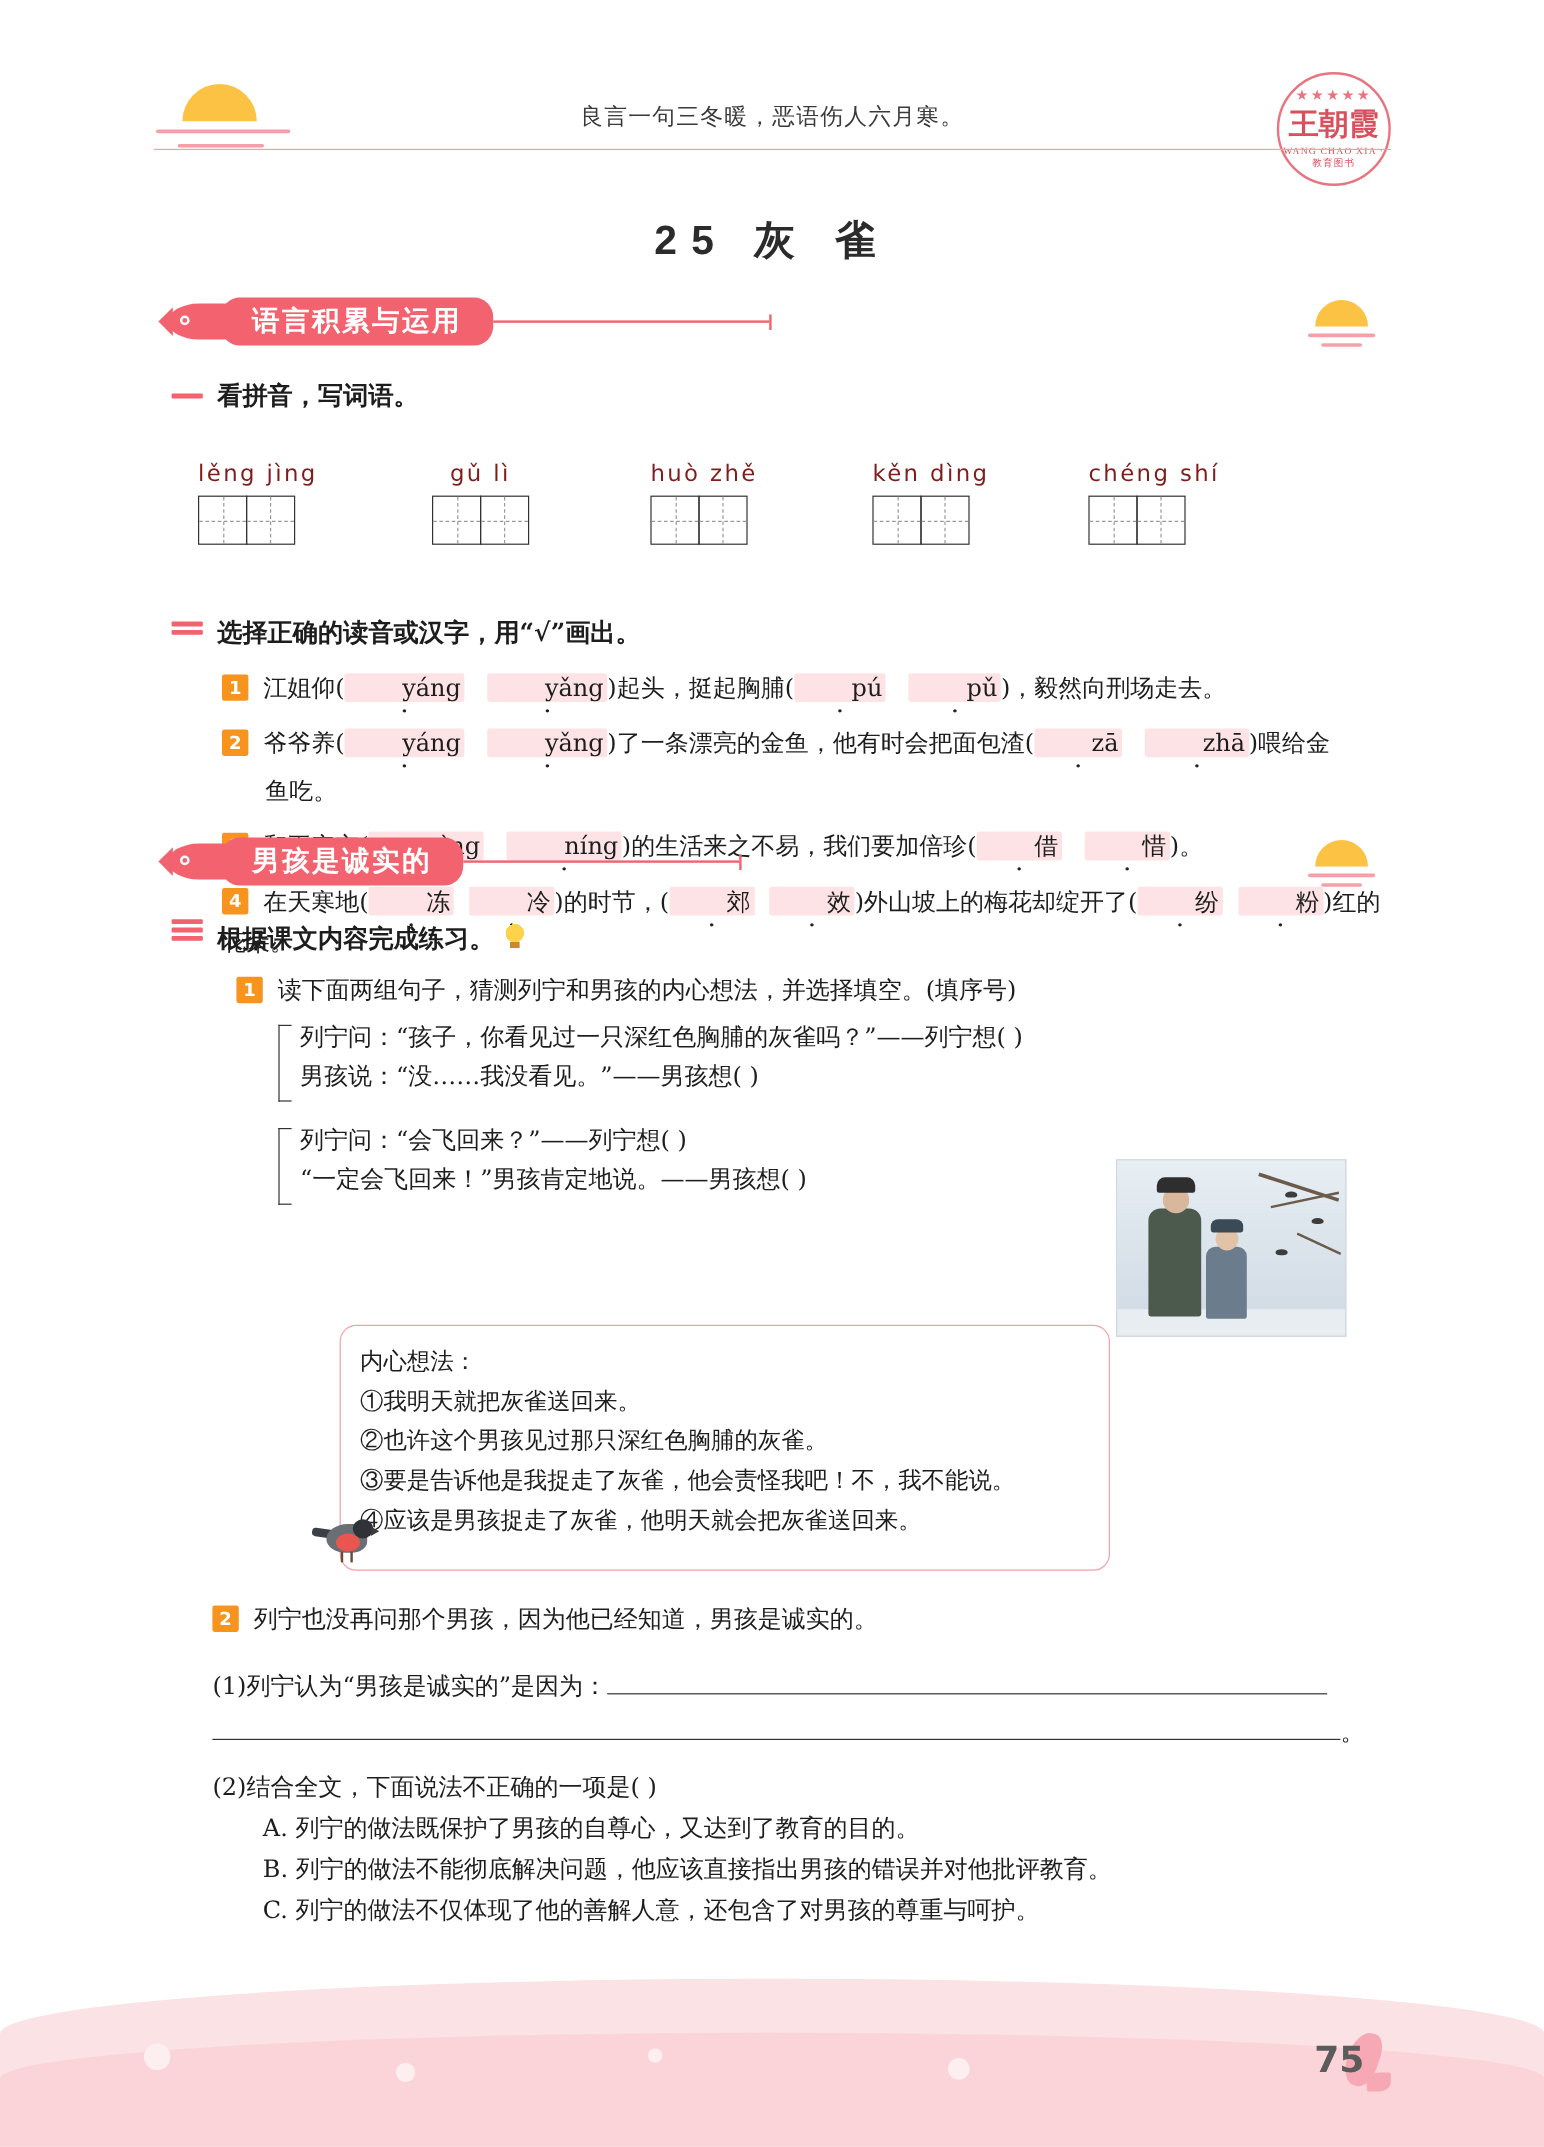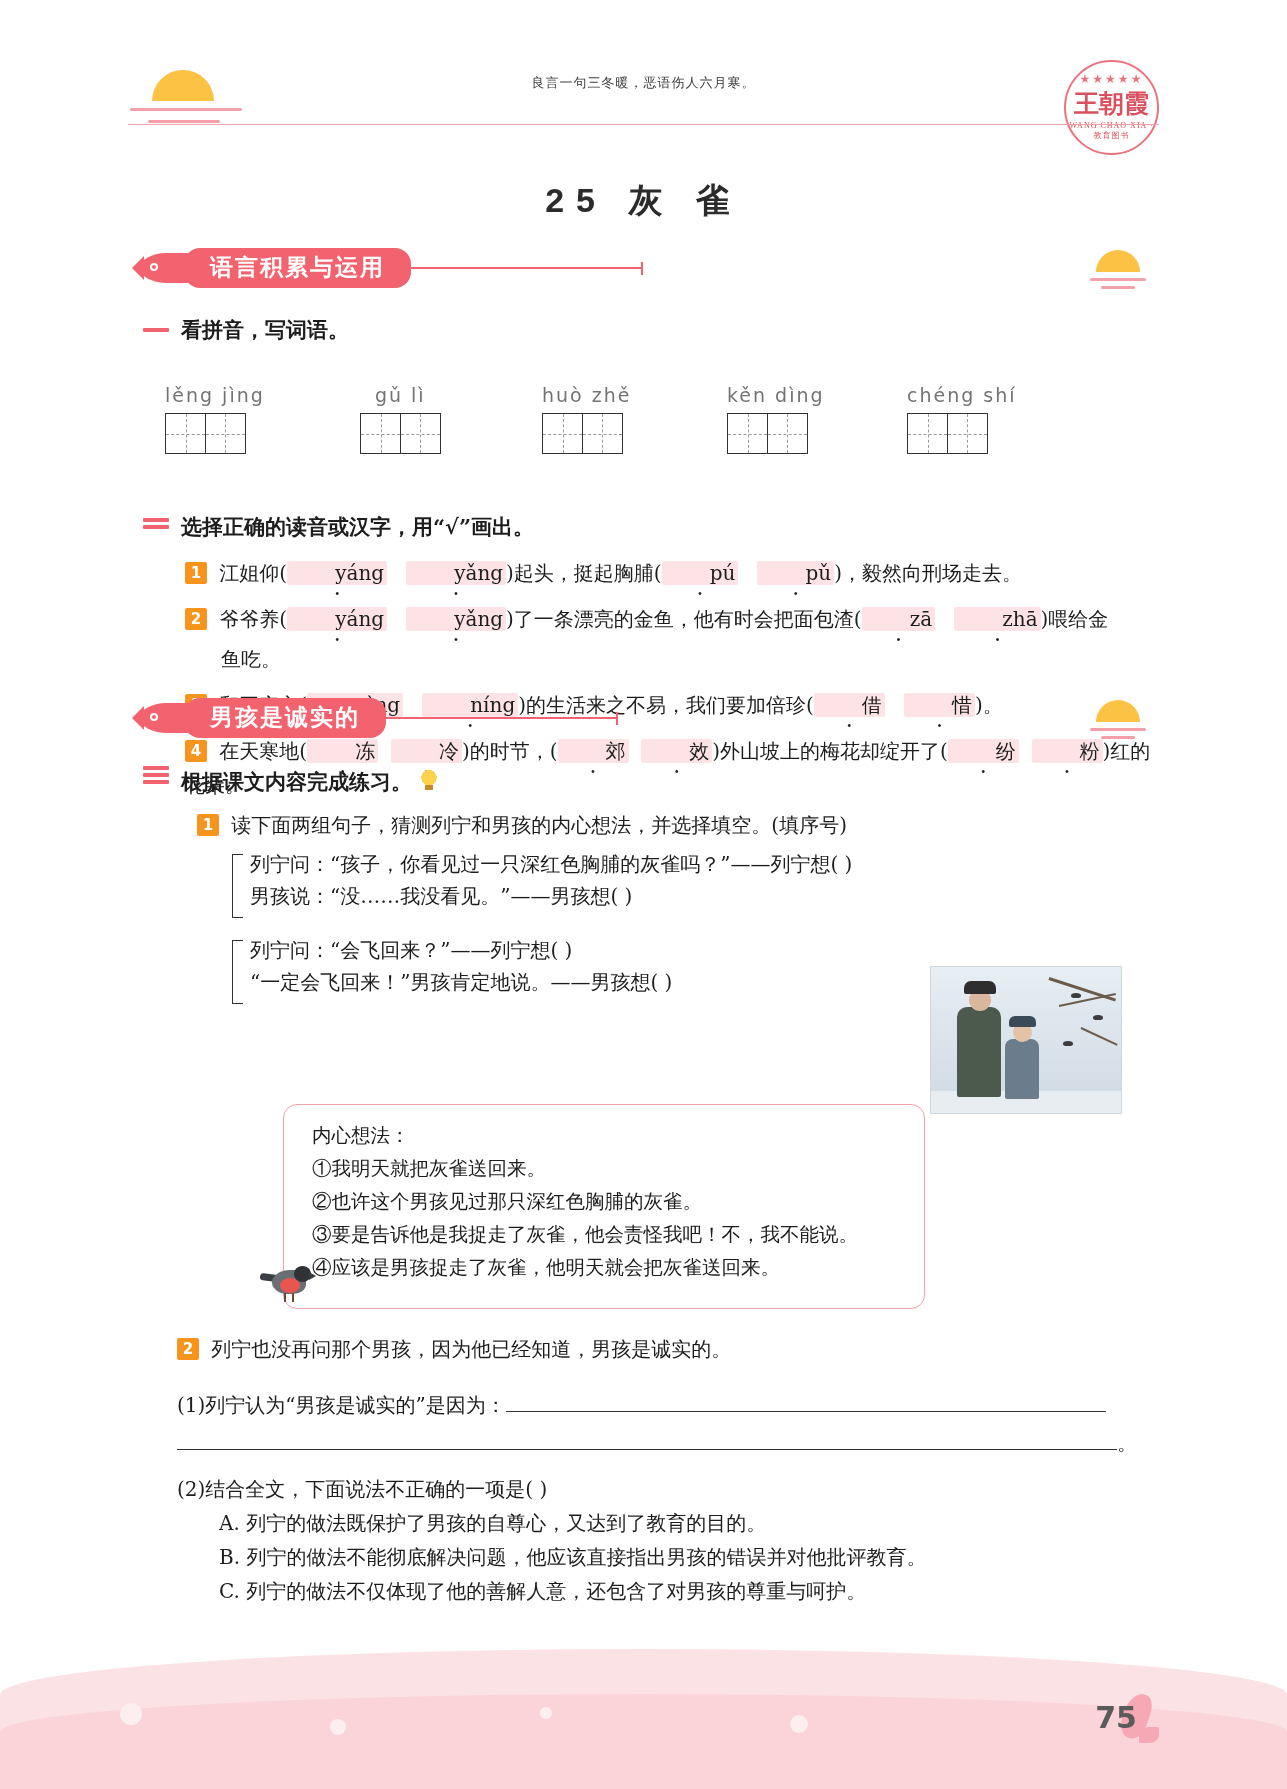--- a/index.html
+++ b/index.html
@@ -9,23 +9,23 @@
     background:#ffffff;
     font-family:"Liberation Serif", serif;
     overflow:hidden;
   }
   
   .page-border-top {
     position:absolute; left:128px; right:128px; top:124px;
     border-top:1.5px solid #f3a0a8;
   }
   .header-motto {
-    position:absolute; top:74px; left:0; width:100%;
+    position:absolute; top:84px; left:0; width:100%;
     text-align:center;
-    font-size:13px; color:#3a3a3a; letter-spacing:1px;
+    font-size:19px; color:#3a3a3a; letter-spacing:1px;
     font-family:"DejaVu Serif", serif;
   }
   
   .sun-deco { position:absolute; }
   .sun-deco .disc {
     position:absolute; width:62px; height:31px;
     border-radius:62px 62px 0 0;
     background:#fcc244;
   }
   .sun-deco .ray {
@@ -123,21 +123,21 @@
     font-family:"DejaVu Serif", serif;
   }
   .body-text {
     font-size:20px; color:#1d1d1d; line-height:34px;
     font-family:"DejaVu Serif", serif;
   }
   
   .pinyin-row { position:absolute; left:150px; top:384px; width:1000px; }
   .pin-item { position:absolute; text-align:center; }
   .pin-label {
-    font-size:19px; color:#737373; letter-spacing:2px; margin-bottom:7px;
+    font-size:19px; color:#7f1d1d; letter-spacing:2px; margin-bottom:7px;
     font-family:"DejaVu Sans", sans-serif;
   }
   .tian-grid { display:flex; }
   .tian-cell {
     width:41px; height:41px; box-sizing:border-box;
     border:1.4px solid #333; position:relative;
     margin-left:-1.4px;
   }
   .tian-cell:first-child { margin-left:0; }
   .tian-cell:before, .tian-cell:after {
@@ -155,21 +155,21 @@
   .hl { background:#fde3e6; padding:0 3px; border-radius:2px; }
   .dotted { position:relative;padding-left:48px; }
   .dotted:after {
     content:"·"; position:absolute; left:50%; transform:translateX(-50%);
     bottom:-14px; font-size:22px; color:#222; line-height:10px;
   }
   
   .think-box {
     position:absolute; left:283px; top:1104px; width:642px; height:205px;
     border:1.5px solid #f3a0a8; border-radius:14px; box-sizing:border-box;
-    padding:14px 28px;
+    padding:14px 16px;
   }
   .think-box div { font-size:19.5px; line-height:33px; color:#1d1d1d; }
   
   .bird {
     position:absolute; left:258px; top:1262px; width:62px; height:44px;
   }
   .bird .body { position:absolute; left:14px; top:8px; width:34px;height:24px;
     background:#6a6f76; border-radius:60% 40% 45% 55%; }
   .bird .belly{ position:absolute; left:22px; top:16px; width:20px;height:15px;
     background:#e8564f; border-radius:50%; }

